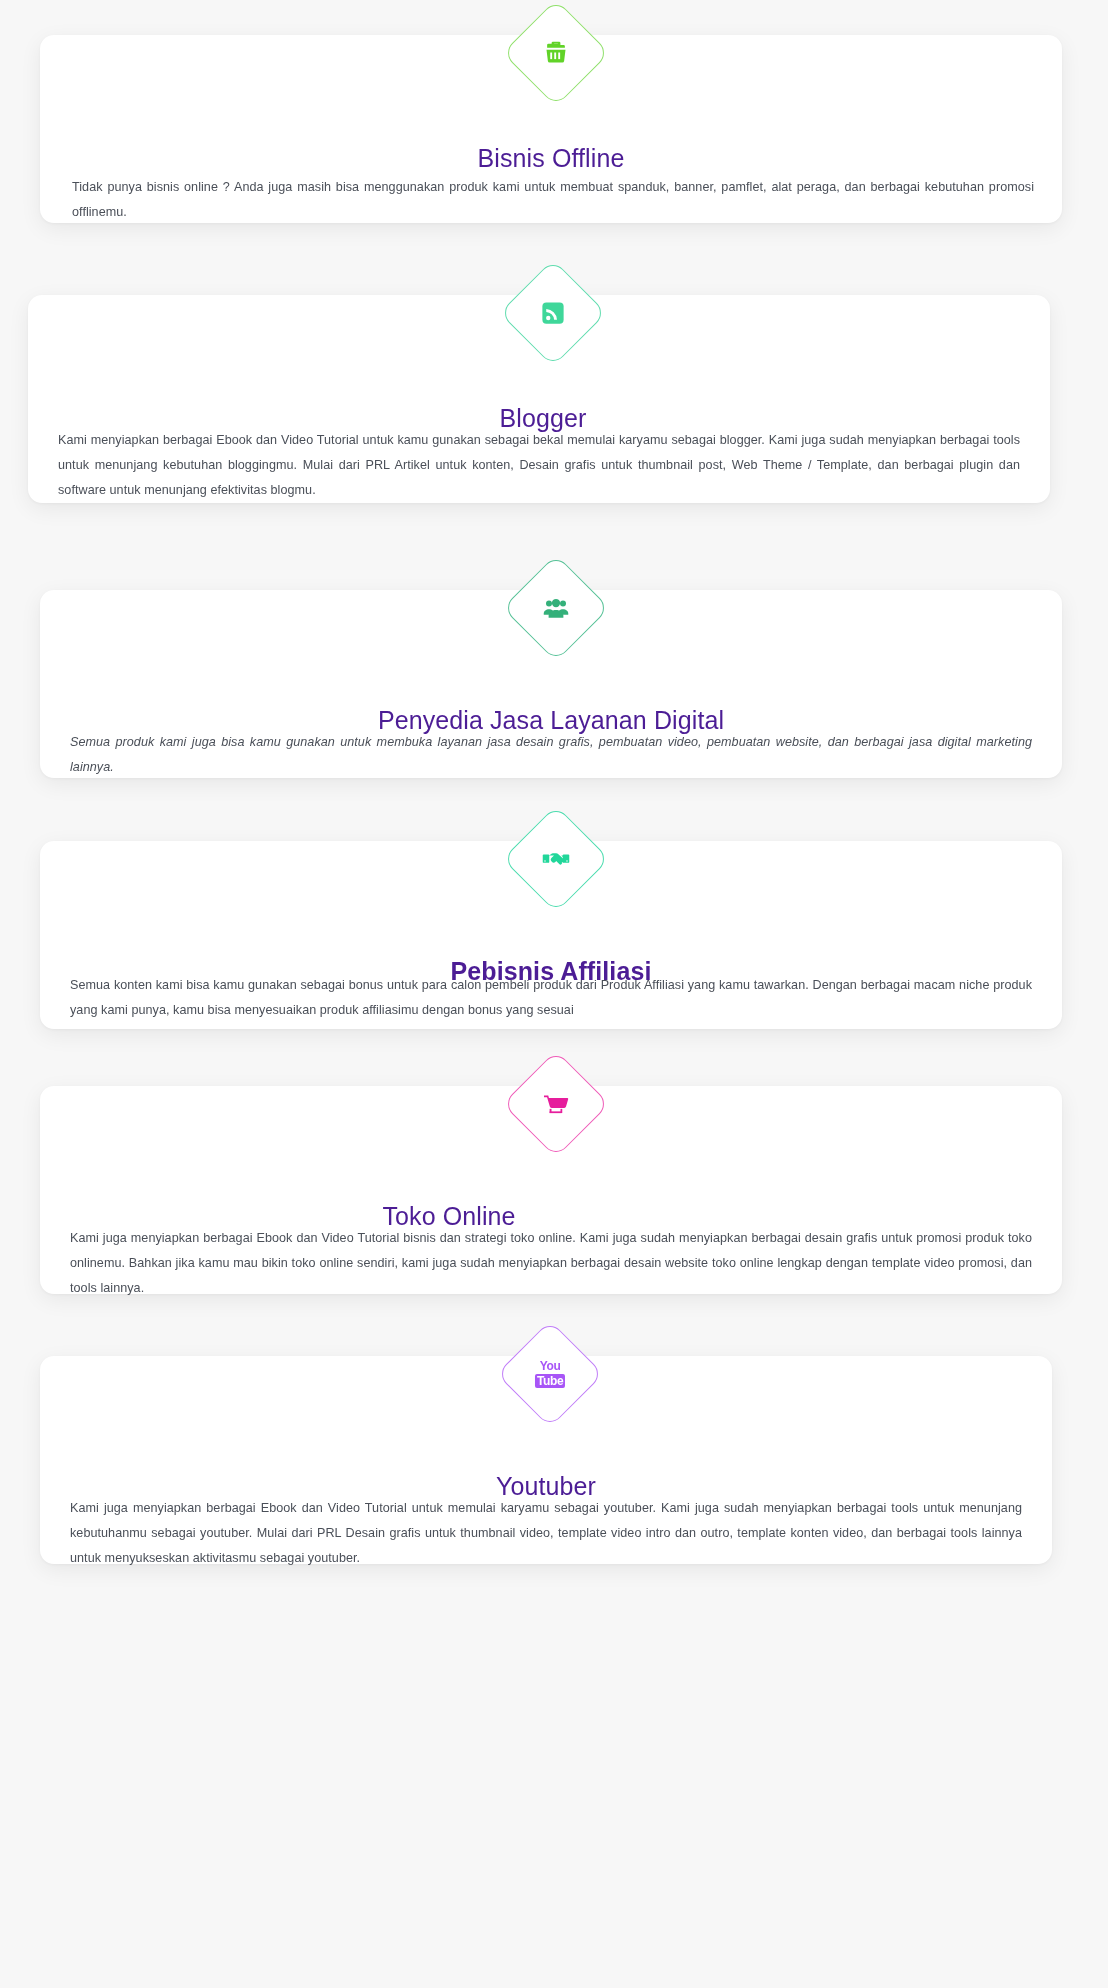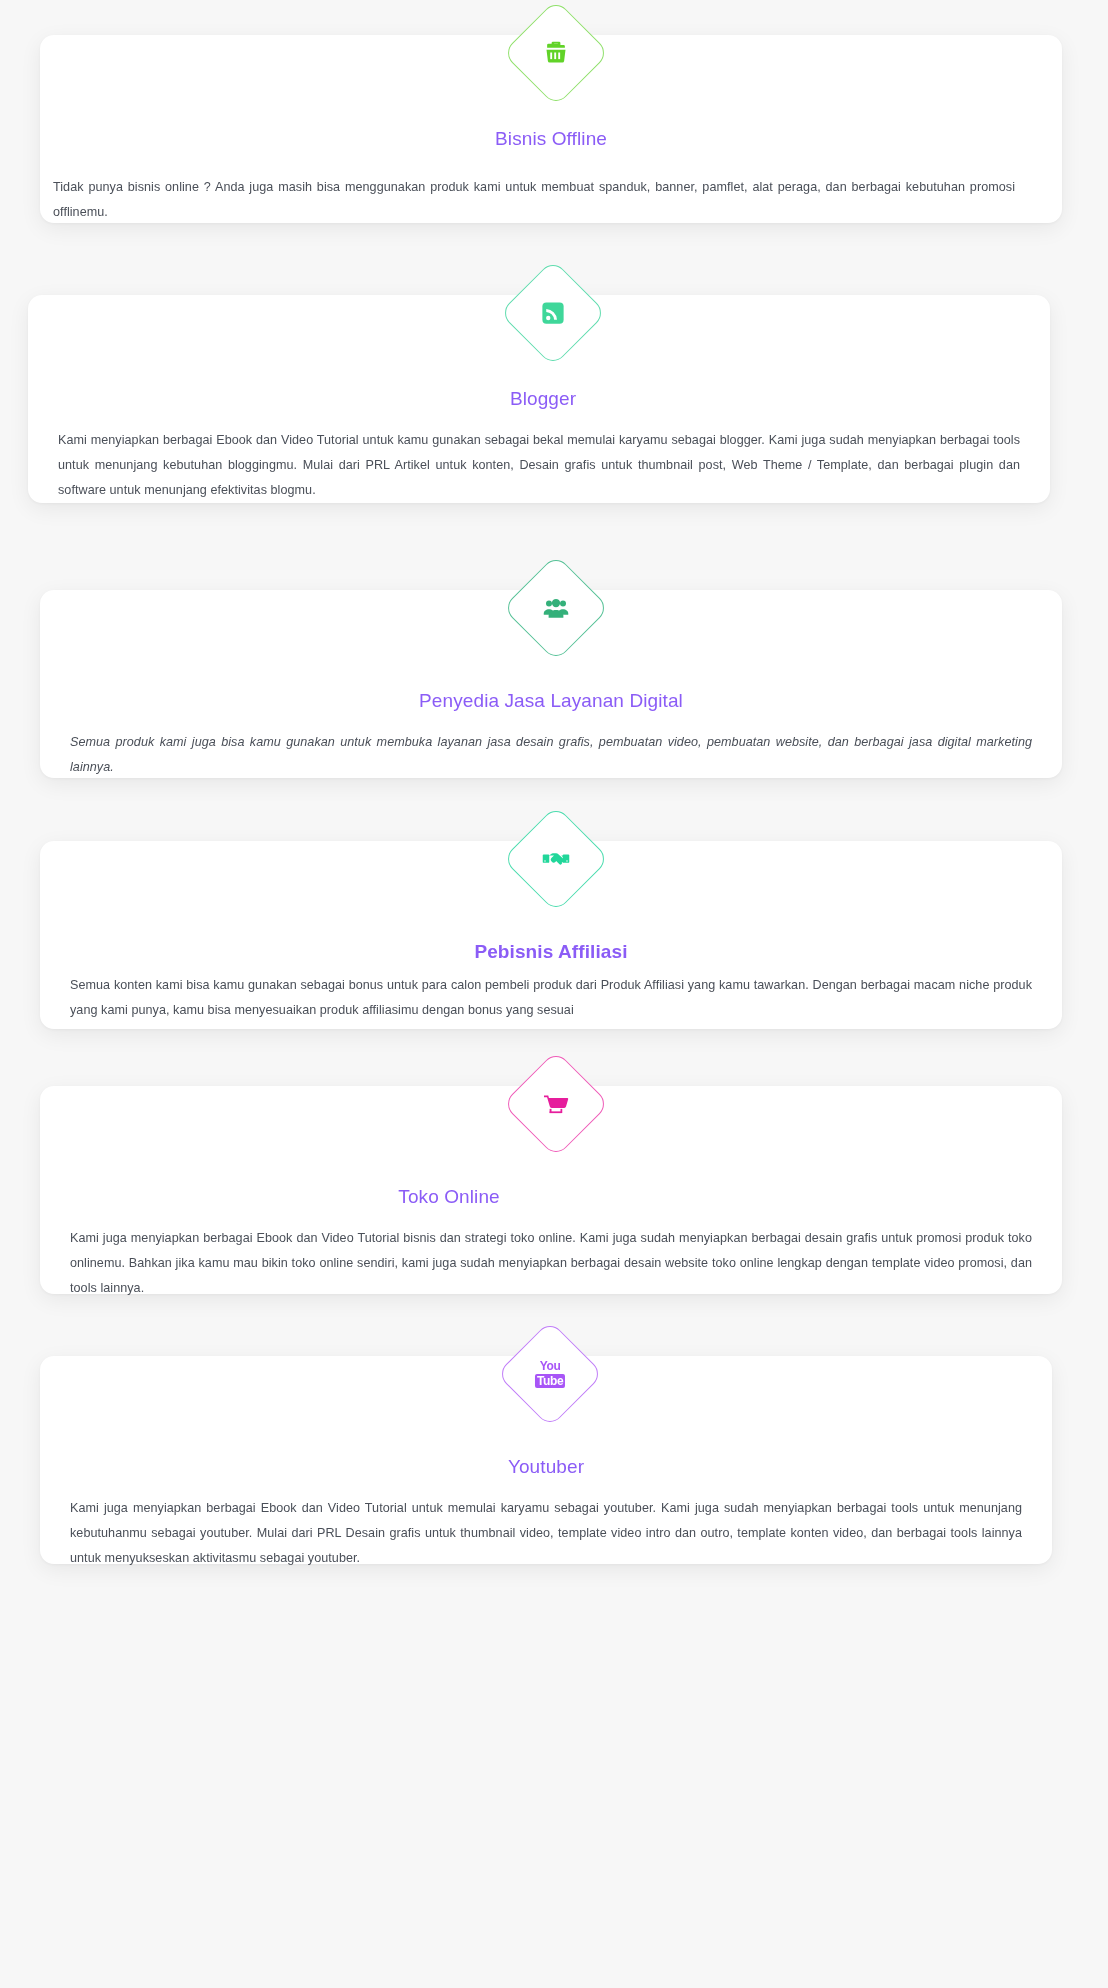--- a/index.html
+++ b/index.html
@@ -49,24 +49,25 @@
 
   .card {
     position: absolute;
     background: #ffffff;
     border-radius: 14px;
     box-shadow: 0 6px 22px rgba(0,0,0,0.065), 0 1px 3px rgba(0,0,0,0.04);
   }
 
   .card-title {
     text-align: center;
-    font-size: 19px;
+    font-size: 25px;
     font-weight: 400;
-    color: #8b5cf6;
+    color: #4c1d95;
     letter-spacing: 0.1px;
+    margin-top: 16px;
   }
 
   .card-body {
     text-align: justify;
     font-size: 12.6px;
     line-height: 2.0;
     color: #4a4f58;
     letter-spacing: 0.05px;
   }
 </style>
@@ -83,21 +84,21 @@
           <path d="M9.5 3h5a1 1 0 0 1 1 1v1.6h2.6a1 1 0 0 1 1 1v1.1H4.9V5.6a1 1 0 0 1 1-1H8.5V4a1 1 0 0 1 1-1zm1 1.6h3V4.4h-3v1.2z"></path>
           <path d="M4.4 9.3h15.2l-1.1 9.1a1.4 1.4 0 0 1-1.4 1.2H6.9a1.4 1.4 0 0 1-1.4-1.2L4.4 9.3zm3 2.1v5.6h1.5v-5.6H7.4zm3.3 0v5.6h1.5v-5.6h-1.5zm3.3 0v5.6h1.5v-5.6H14z" fill="#fff"></path>
           <path d="M4.4 9.3h15.2l-1.1 9.1a1.4 1.4 0 0 1-1.4 1.2H6.9a1.4 1.4 0 0 1-1.4-1.2L4.4 9.3z" fill="#61d328"></path>
           <rect x="7.4" y="11.6" width="1.5" height="5.3" fill="#fff"></rect>
           <rect x="10.6" y="11.6" width="1.5" height="5.3" fill="#fff"></rect>
           <rect x="13.8" y="11.6" width="1.5" height="5.3" fill="#fff"></rect>
         </svg>
       </span>
     </div>
     <div class="card-title" style="position:absolute; left:40px; top:128px; width:1022px;">Bisnis Offline</div>
-    <div class="card-body" style="position:absolute; left:53px; top:175px; width:962px;">Tidak punya bisnis online ? Anda juga masih bisa menggunakan produk kami untuk membuat spanduk, banner, pamflet, alat peraga, dan berbagai kebutuhan promosi offlinemu.</div>
+    <div class="card-body" style="position:absolute; left:72px; top:175px; width:962px;">Tidak punya bisnis online ? Anda juga masih bisa menggunakan produk kami untuk membuat spanduk, banner, pamflet, alat peraga, dan berbagai kebutuhan promosi offlinemu.</div>
   </div>
 
   <div class="card-block" style="top:260px;">
     <div class="card" style="left:28px; top:35px; width:1022px; height:208px;"></div>
     <div class="icon-badge" style="left:515px; top:15px; border-color:#5fdcae;">
       <span class="glyph">
         <svg width="30" height="30" viewBox="0 0 24 24" aria-hidden="true">
           <rect x="3.5" y="3.5" width="17" height="17" rx="3.2" fill="#3fd79a"></rect>
           <circle cx="8.2" cy="16" r="1.75" fill="#fff"></circle>
           <path d="M6.6 11.1a6.9 6.9 0 0 1 6.3 6.3h2.3A9.2 9.2 0 0 0 6.6 8.8v2.3z" fill="#fff"></path>

